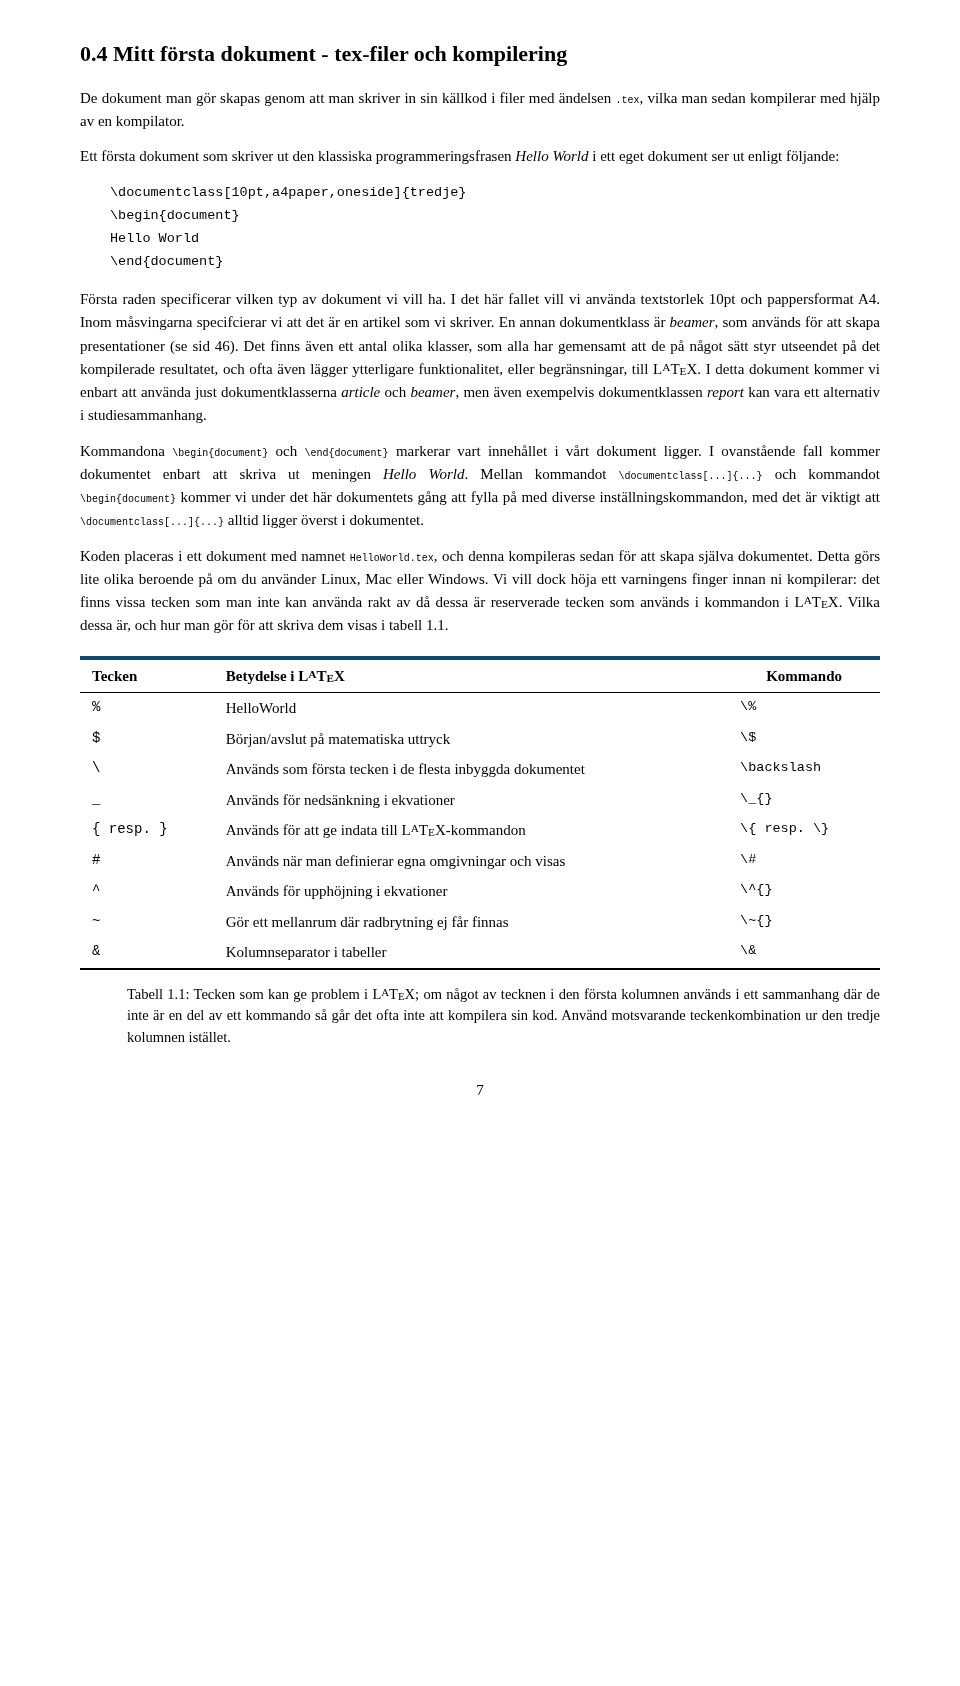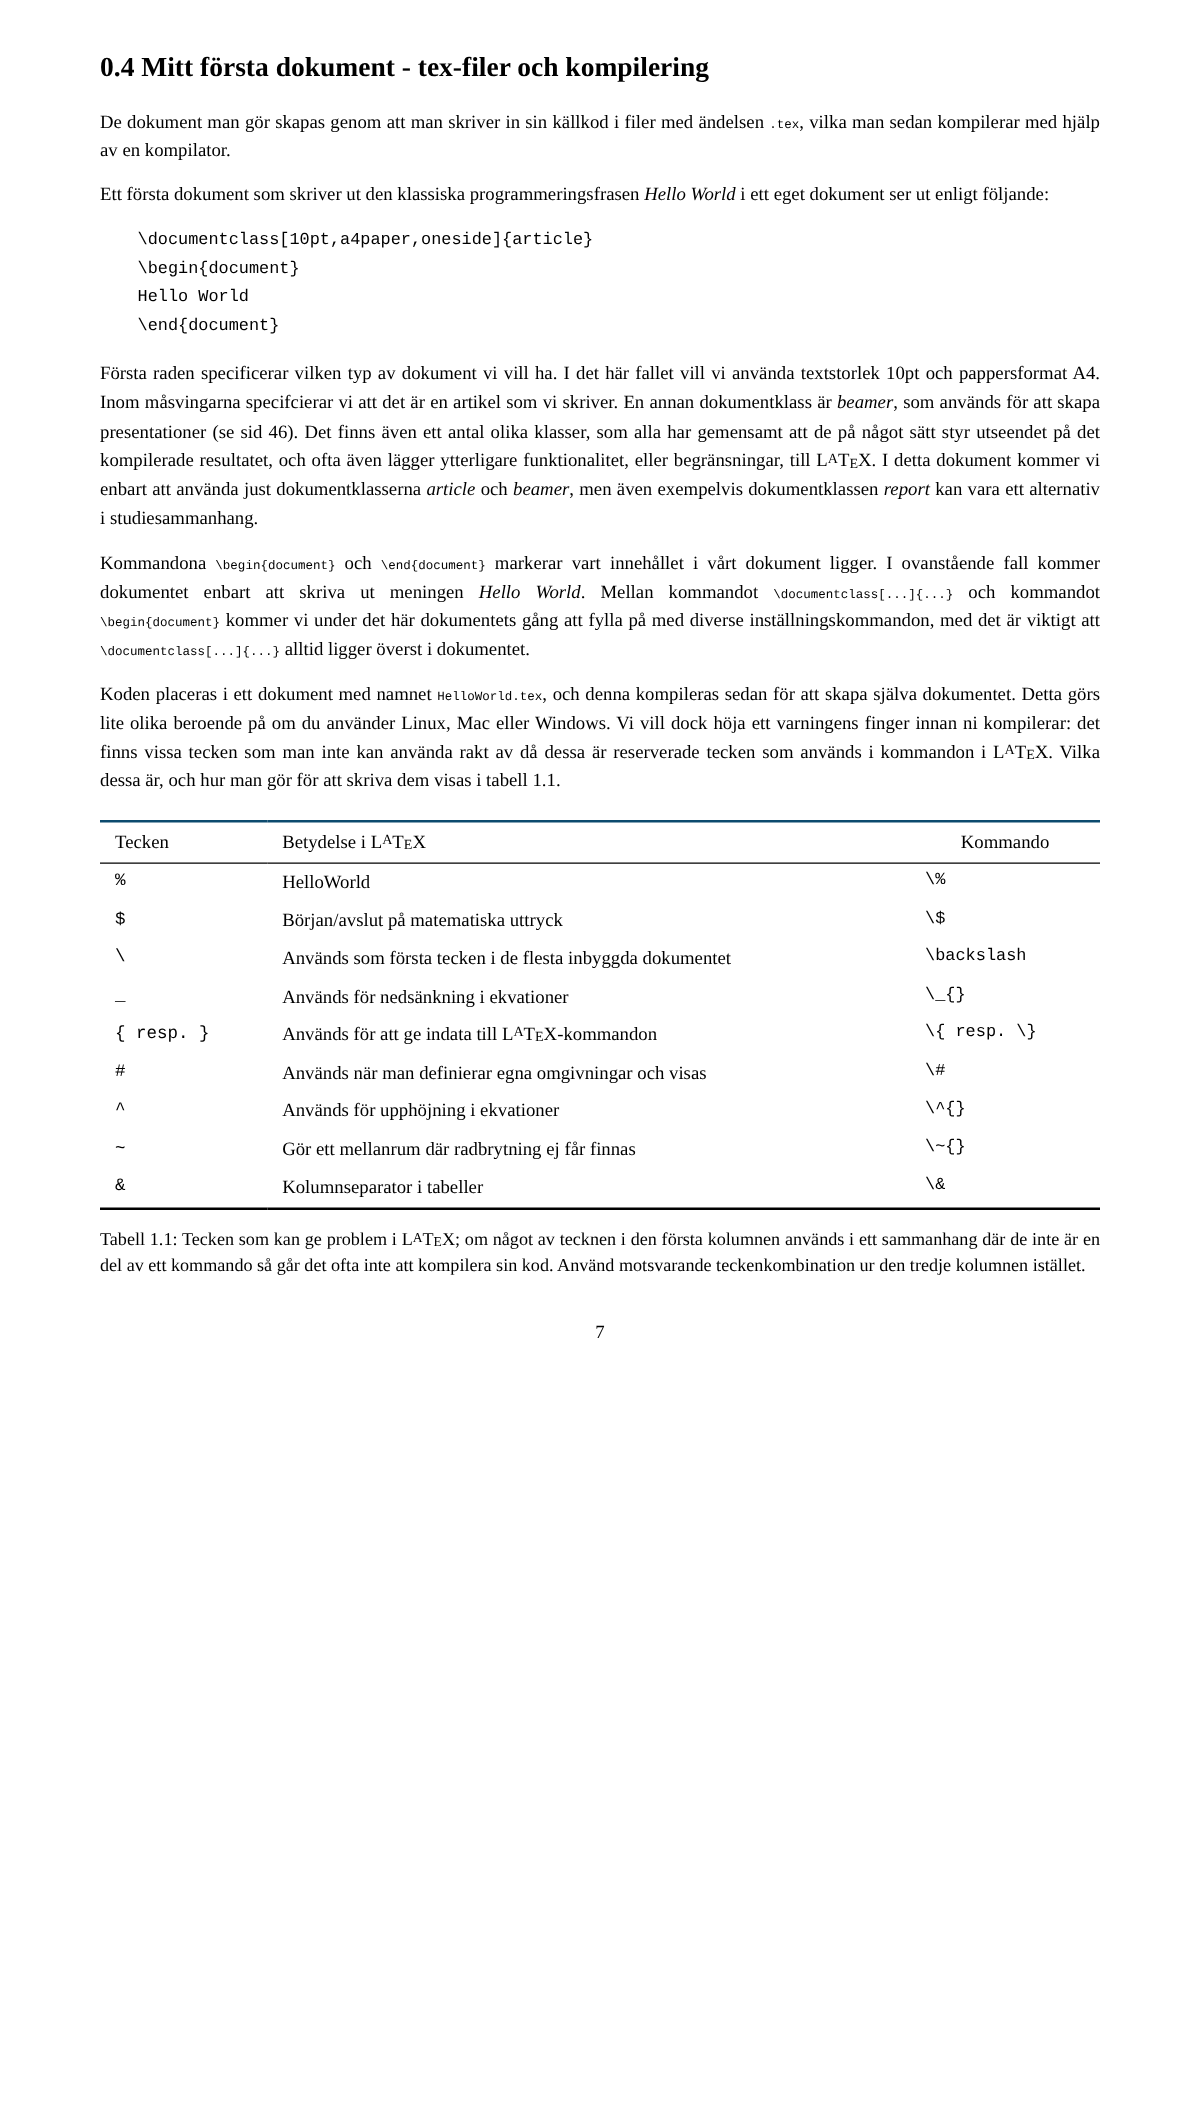--- a/index.html
+++ b/index.html
@@ -51,25 +51,25 @@
 
     
     .data-table {
       width: 100%;
       border-collapse: collapse;
       margin: 18px 0 14px 0;
       font-size: 15px;
     }
 
     .data-table th {
-      border-top: 2px solid #0c4a6e;
+      border-top: 4px solid #0c4a6e;
       border-bottom: 1px solid #000;
       padding: 5px 12px;
       text-align: left;
-      font-weight: normal;
+      font-weight: bold;
     }
 
     .data-table th:last-child {
       text-align: center;
     }
 
     .data-table td {
       padding: 4px 12px;
       vertical-align: top;
     }
@@ -86,20 +86,21 @@
     .data-table td.command {
       font-family: "Courier New", Courier, monospace;
       font-size: 13.5px;
     }
 
     .table-caption {
       font-size: 14.5px;
       text-align: justify;
       margin-bottom: 16px;
       line-height: 1.5;
+      margin-left: 47px;
     }
 
     .page-number {
       text-align: center;
       margin-top: 30px;
       font-size: 15px;
     }
   </style>
 </head>
 <body>
@@ -110,21 +111,21 @@
   De dokument man gör skapas genom att man skriver in sin källkod i filer med ändelsen
   <span class="code-inline">.tex</span>,
   vilka man sedan kompilerar med hjälp av en kompilator.
 </p>
 
 <p class="body-text">
   Ett första dokument som skriver ut den klassiska programmeringsfrasen <em>Hello World</em> i ett eget dokument ser ut enligt följande:
 </p>
 
 <div class="code-block">
-  <div>\documentclass[10pt,a4paper,oneside]{article}</div>
+  <div>\documentclass[10pt,a4paper,oneside]{tredje}</div>
   <div>\begin{document}</div>
   <div>Hello World</div>
   <div>\end{document}</div>
 </div>
 
 <p class="body-text">
   Första raden specificerar vilken typ av dokument vi vill ha. I det här fallet vill vi använda textstorlek 10pt och pappersformat A4. Inom måsvingarna specifcierar vi att det är en artikel som vi skriver. En annan dokumentklass är <em>beamer</em>, som används för att skapa presentationer (se sid 46). Det finns även ett antal olika klasser, som alla har gemensamt att de på något sätt styr utseendet på det kompilerade resultatet, och ofta även lägger ytterligare funktionalitet, eller begränsningar, till L<sup style="font-size:0.75em; vertical-align:0.25em;">A</sup>T<sub style="font-size:0.75em; vertical-align:-0.1em;">E</sub>X. I detta dokument kommer vi enbart att använda just dokumentklasserna <em>article</em> och <em>beamer</em>, men även exempelvis dokumentklassen <em>report</em> kan vara ett alternativ i studiesammanhang.
 </p>
 
 <p class="body-text">

